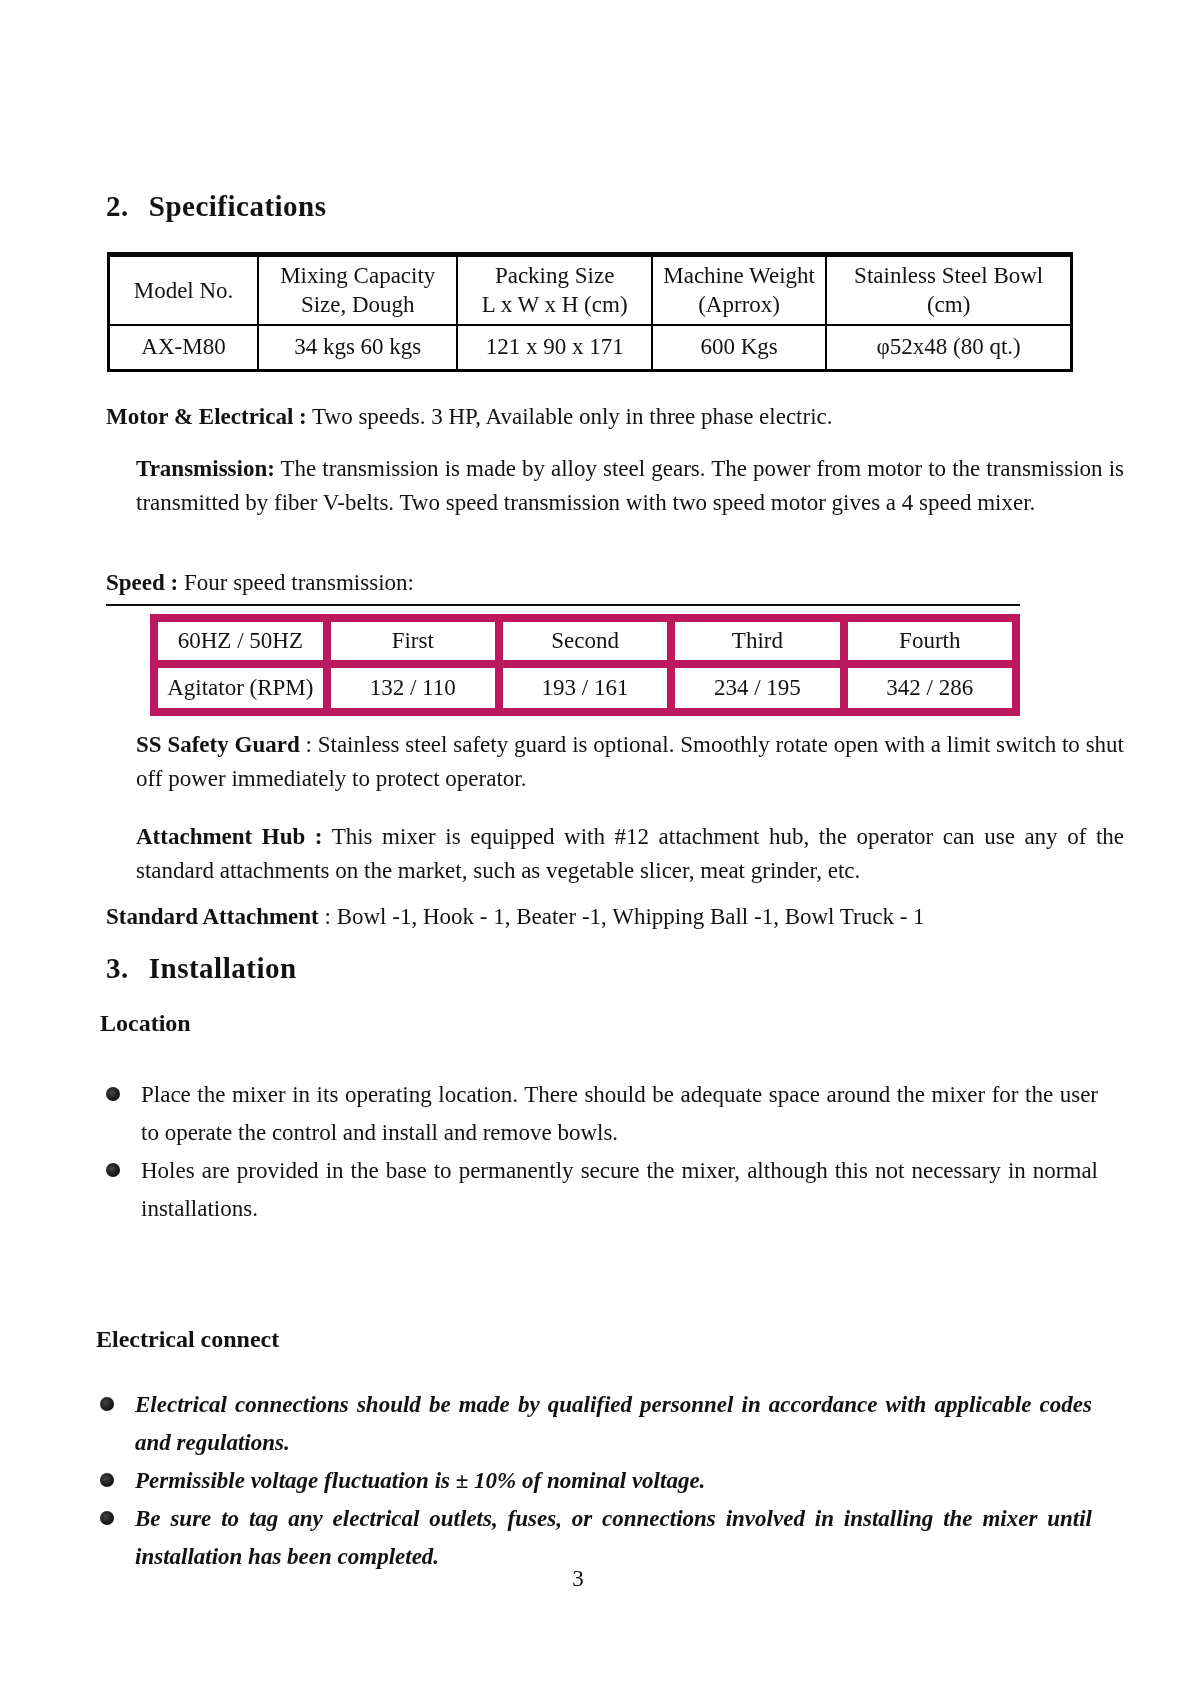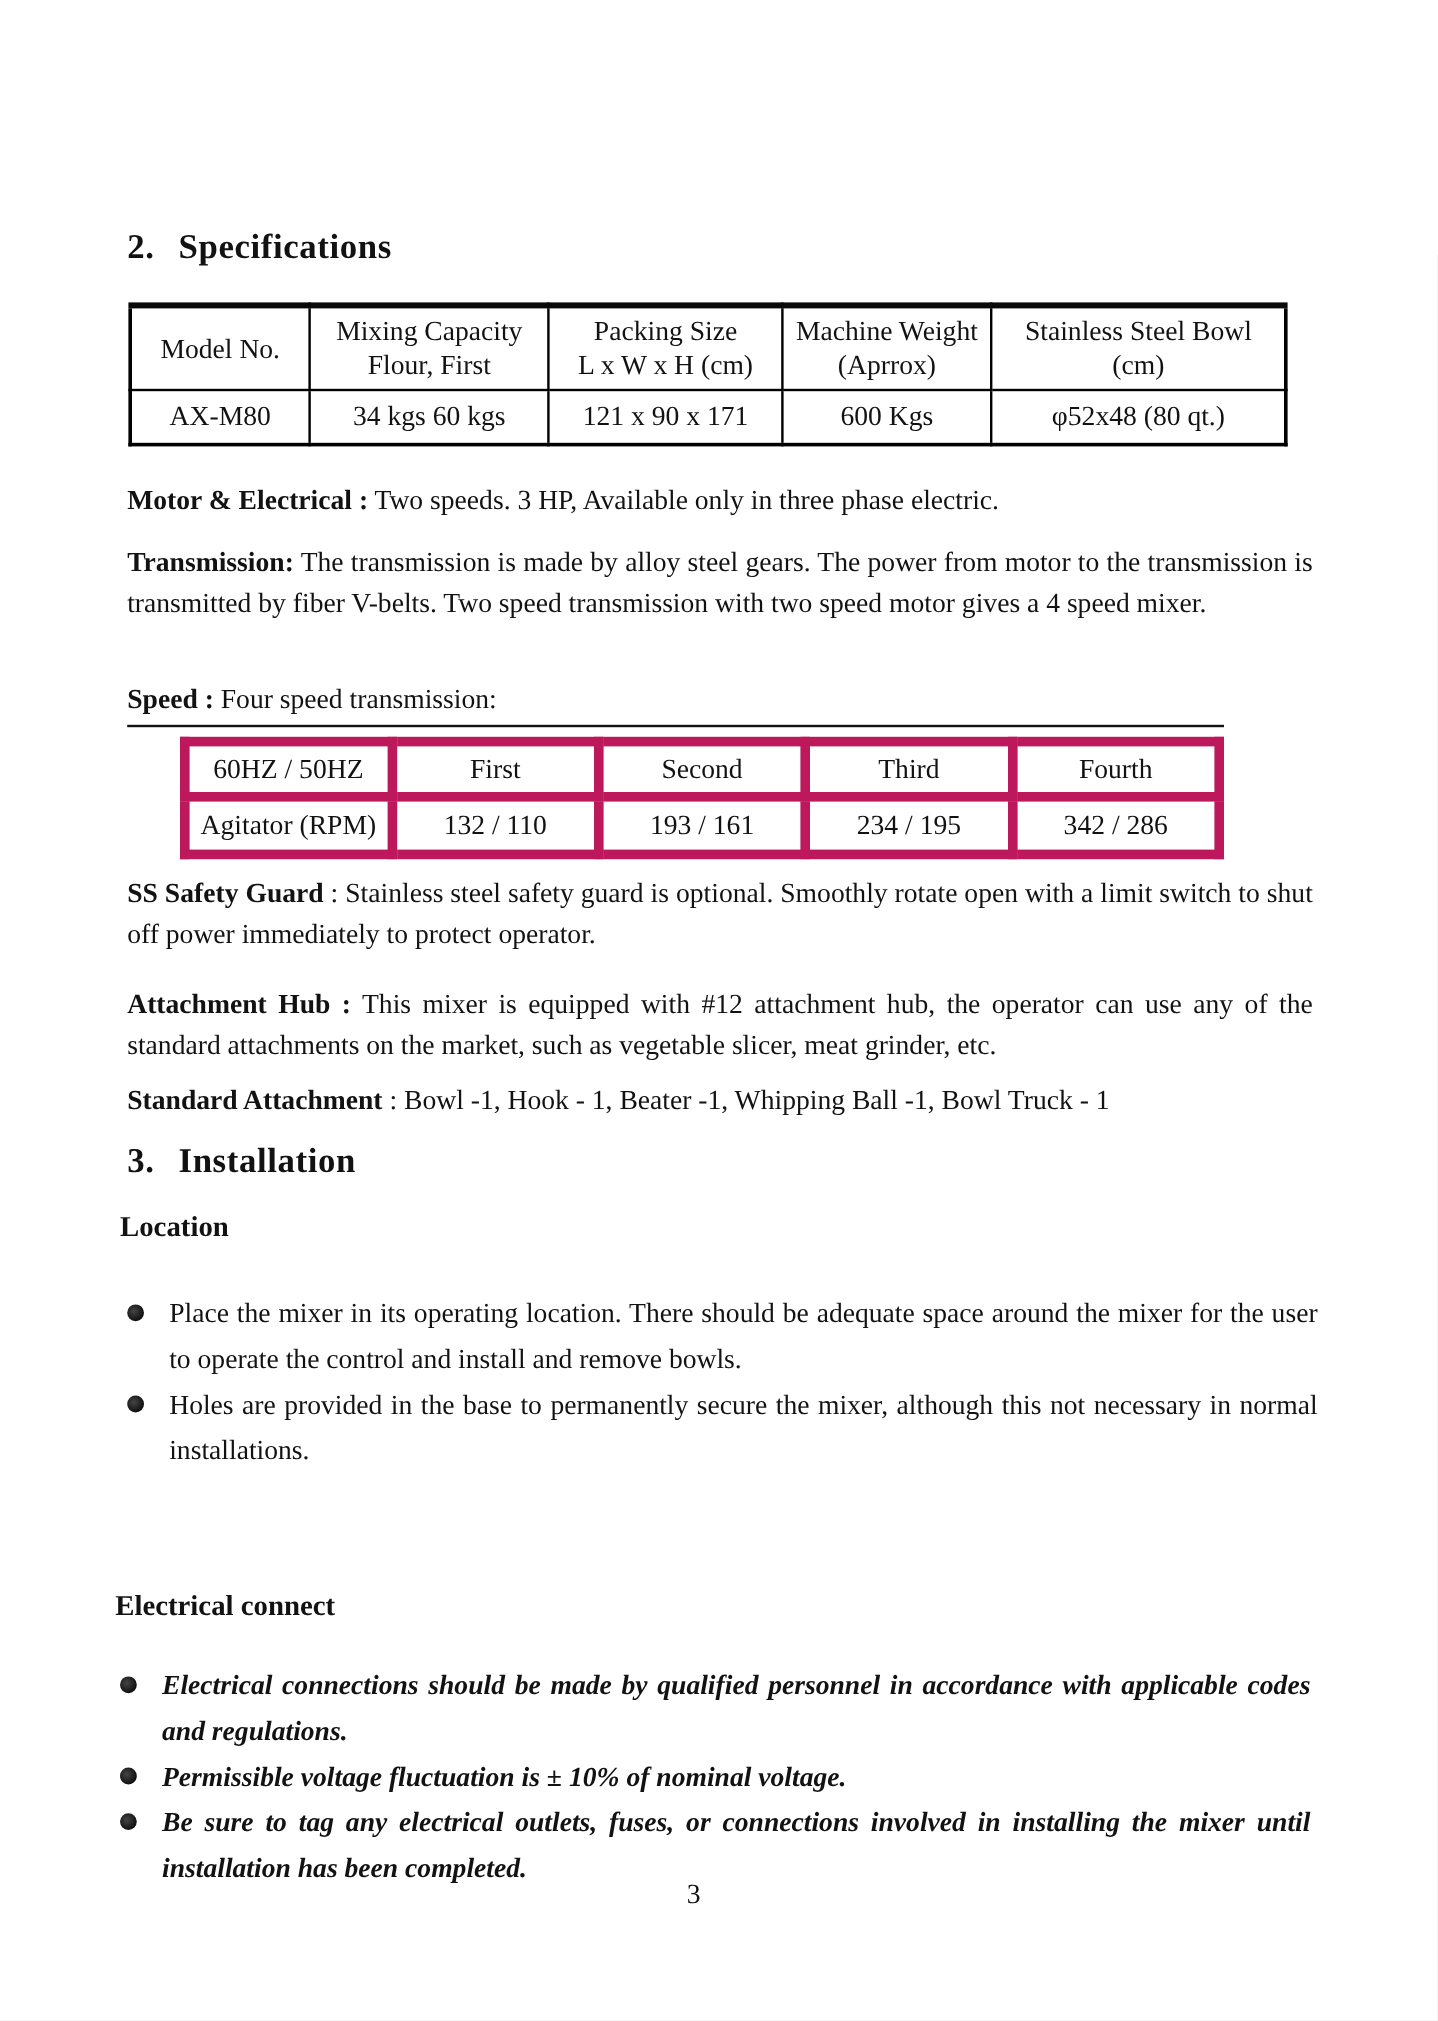--- a/index.html
+++ b/index.html
@@ -13,21 +13,21 @@
     margin:0 auto;
     overflow:hidden;
   }
   .abs { position:absolute; }
   .content-left { left:106px; }
   .section-heading {
     font-size:29px; font-weight:bold; letter-spacing:0.5px;
     display:flex; gap:20px; align-items:baseline;
   }
   .para { font-size:23px; line-height:34px; width:988px; }
-  .para.justify { text-align:justify; }
+  .para.justify { text-align:justify;margin-left:30px; }
   .lbl { font-weight:bold; }
   table { border-collapse:collapse; background:#fff; }
   .spec-table { width:966px; font-size:23px; border:3px solid #000; border-top:5px solid #0a0a0a; }
   .spec-table th, .spec-table td {
     border:2px solid #000; text-align:center; vertical-align:middle;
     font-weight:normal; padding:4px 4px;
   }
   .spec-table th { height:70px; line-height:29px; }
   .spec-table td { height:46px; }
   .speed-heading {
@@ -78,21 +78,21 @@
         <col style="width:246px">
     </colgroup>
     <thead>
       <tr>
         <th>
           <div>Model No.</div>
           <div></div>
         </th>
         <th>
           <div>Mixing Capacity</div>
-          <div>Flour, First</div>
+          <div>Size, Dough</div>
         </th>
         <th>
           <div>Packing Size</div>
           <div>L x W x H (cm)</div>
         </th>
         <th>
           <div>Machine Weight</div>
           <div>(Aprrox)</div>
         </th>
         <th>

